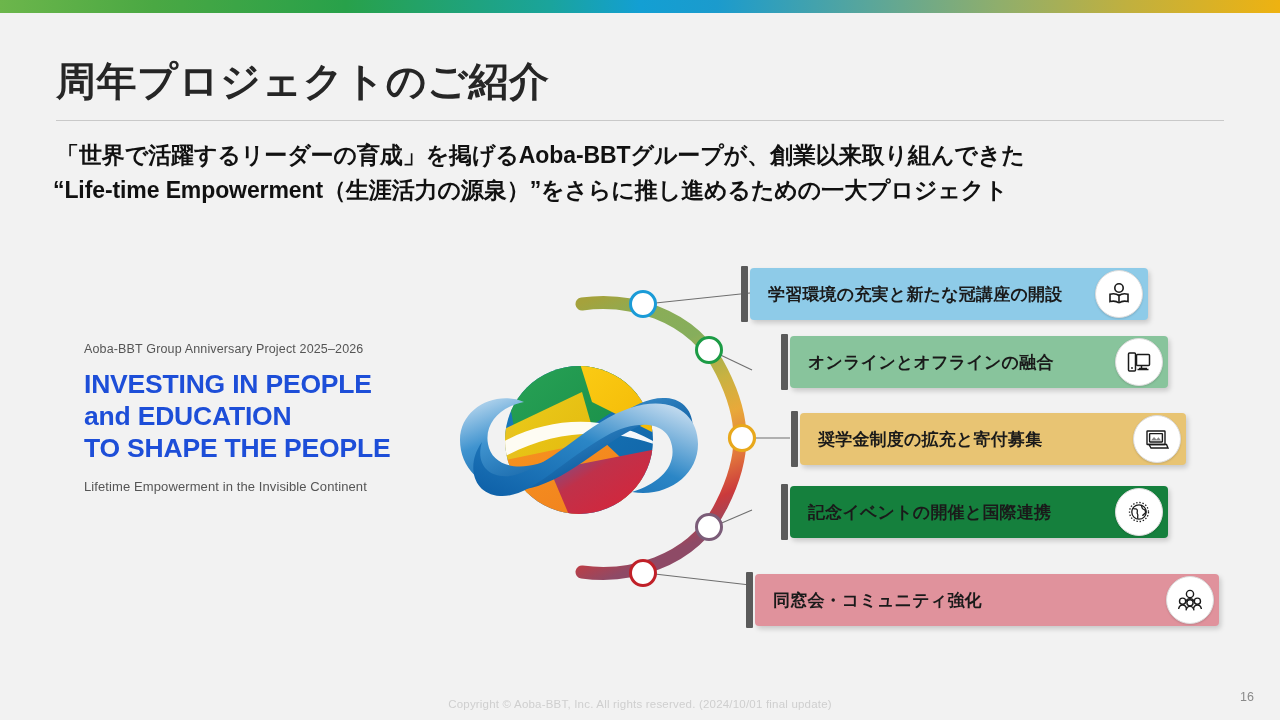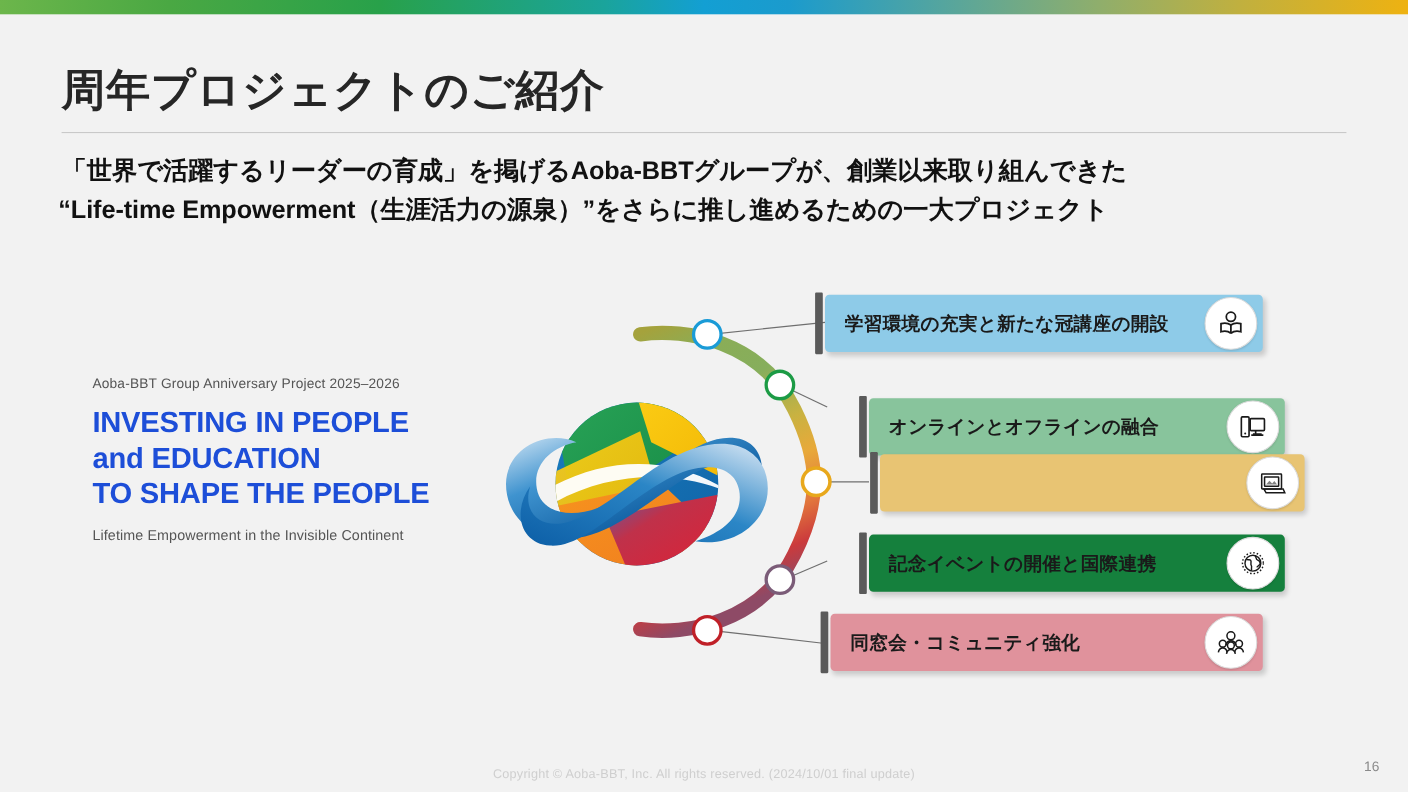--- a/index.html
+++ b/index.html
@@ -212,35 +212,36 @@
     <span class="badge" style="right:5px;">
       <svg width="30" height="30" viewBox="0 0 30 30" fill="none" stroke="#1a1a1a" stroke-width="1.6">
         <circle cx="15" cy="9" r="4.2"></circle>
         <path d="M15 15.5 L15 24"></path>
         <path d="M15 16.5 C12.5 14.6 9 14.4 6 15.2 L6 22.6 C9 21.8 12.5 22 15 24"></path>
         <path d="M15 16.5 C17.5 14.6 21 14.4 24 15.2 L24 22.6 C21 21.8 17.5 22 15 24"></path>
       </svg>
     </span>
   </div>
 
-  <div class="card" style="left:790px;top:362px;width:378px;background:#88c49c;">
+  <div class="card" style="left:790px;top:336px;width:378px;background:#88c49c;">
     <span class="bar"></span>
     <span class="ctext" style="margin-left:18px;">オンラインとオフラインの融合</span>
     <span class="badge" style="right:5px;">
       <svg width="30" height="30" viewBox="0 0 30 30" fill="none" stroke="#1a1a1a" stroke-width="1.5">
         <rect x="4.5" y="6" width="7" height="18" rx="1"></rect>
         <circle cx="8" cy="21" r=".9" fill="#1a1a1a" stroke="none"></circle>
         <rect x="12.5" y="7.5" width="13" height="11" rx="1"></rect>
         <path d="M17.5 18.5 L17.5 21.5 M13.5 22.5 L24.5 22.5 M15 21.5 L23 21.5"></path>
       </svg>
     </span>
   </div>
 
   <div class="card" style="left:800px;top:413px;width:386px;background:#e8c473;">
     <span class="bar"></span>
+    <span class="ctext" style="margin-left:18px;">奨学金制度の拡充と寄付募集</span>
     <span class="badge" style="right:5px;">
       <svg width="30" height="30" viewBox="0 0 30 30" fill="none" stroke="#1a1a1a" stroke-width="1.4">
         <rect x="5" y="7" width="18" height="13.5" rx=".6"></rect>
         <rect x="7.6" y="9.6" width="12.8" height="8.4" rx=".4"></rect>
         <path d="M9 16.5 L12 13 L14.5 15.5 L16.5 13.2 L19 16.5 Z" fill="#1a1a1a" stroke="none" opacity=".55"></path>
         <path d="M7 20.5 L24.5 20.5 L26 24 L9 24 Z"></path>
       </svg>
     </span>
   </div>
 
@@ -250,21 +251,21 @@
     <span class="badge" style="right:5px;">
       <svg width="30" height="30" viewBox="0 0 30 30" fill="none" stroke="#1a1a1a" stroke-width="1.3">
         <circle cx="15" cy="15" r="9.5" stroke-dasharray="1.4 1.8"></circle>
         <circle cx="15" cy="15" r="7.2"></circle>
         <path d="M9 11.5 C11 12.5 12 11 13 12.5 C14 14 12.5 15.5 13.5 17 C14.5 18.5 13 20 14 21.6"></path>
         <path d="M17 8.2 C18.5 10 17.5 11.5 19 12 C20.5 12.5 21.8 13.8 21.6 15.4 C21.4 17 19 17.2 18.6 18.8"></path>
       </svg>
     </span>
   </div>
 
-  <div class="card" style="left:755px;top:558px;width:393px;background:#e0929c;">
+  <div class="card" style="left:755px;top:574px;width:464px;background:#e0929c;">
     <span class="bar"></span>
     <span class="ctext" style="margin-left:18px;">同窓会・コミュニティ強化</span>
     <span class="badge" style="right:5px;">
       <svg width="30" height="30" viewBox="0 0 30 30" fill="none" stroke="#1a1a1a" stroke-width="1.4">
         <circle cx="15" cy="9" r="3.6"></circle>
         <path d="M10.4 17.6 C11 14.8 12.8 13.6 15 13.6 C17.2 13.6 19 14.8 19.6 17.6"></path>
         <circle cx="7.6" cy="16.2" r="3.1"></circle>
         <path d="M3.6 24 C4.1 21.2 5.6 20 7.6 20 C9.6 20 11.1 21.2 11.6 24"></path>
         <circle cx="22.4" cy="16.2" r="3.1"></circle>
         <path d="M18.4 24 C18.9 21.2 20.4 20 22.4 20 C24.4 20 25.9 21.2 26.4 24"></path>

